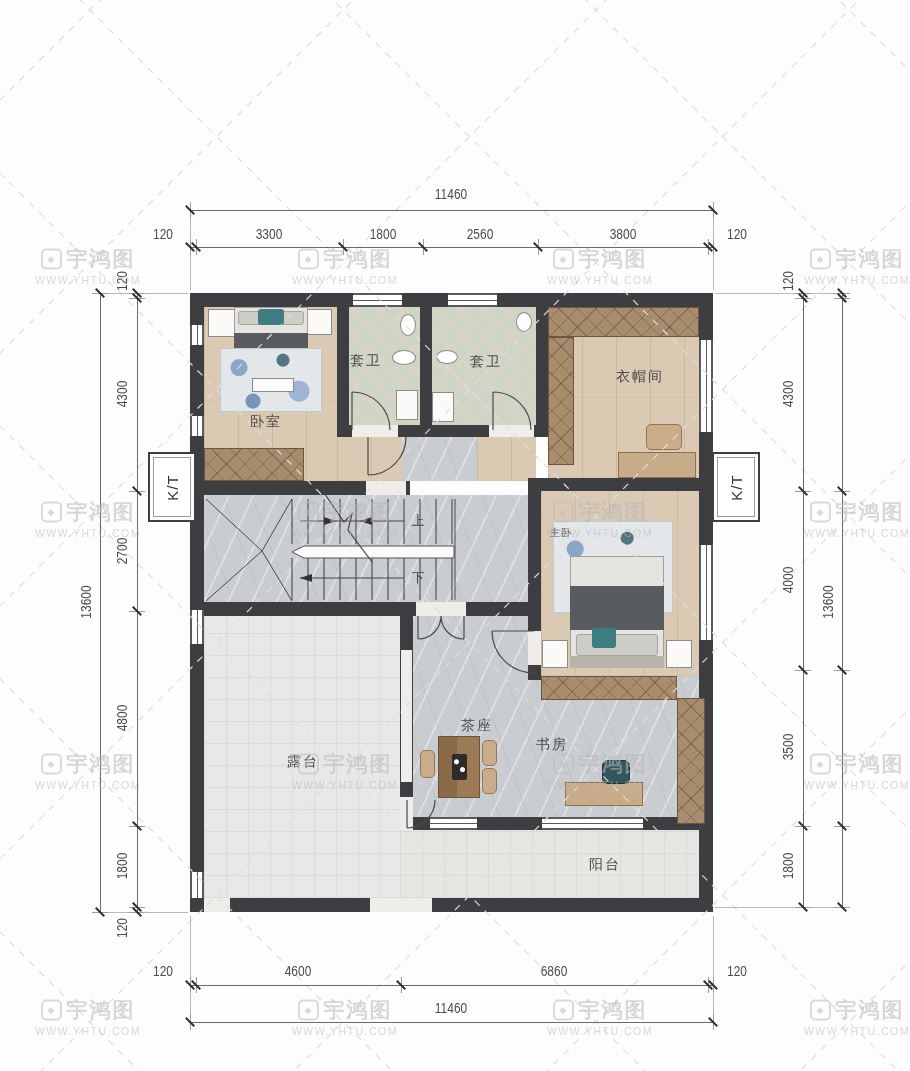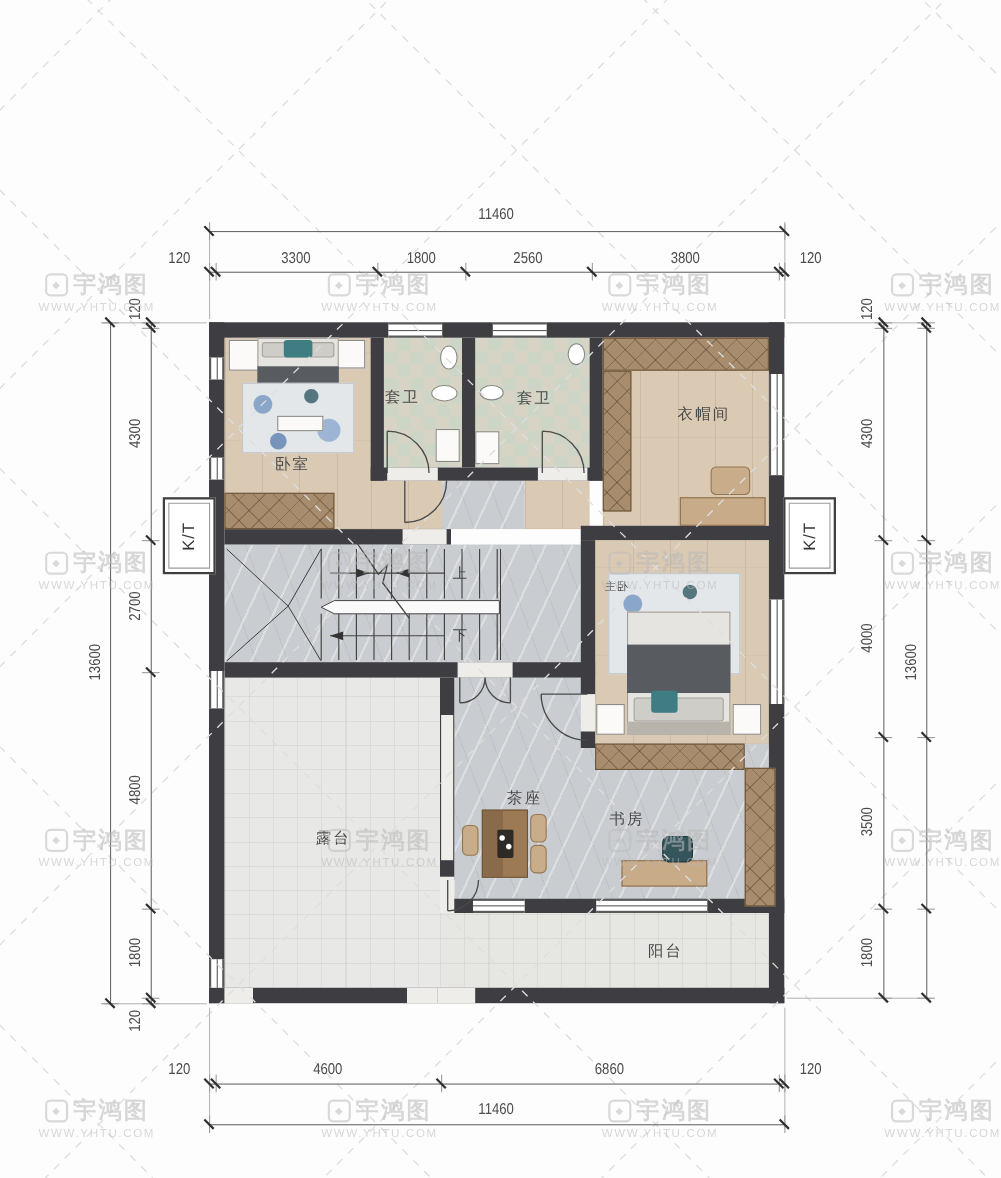--- a/index.html
+++ b/index.html
@@ -249,21 +249,21 @@
       <line x1="300" y1="578" x2="404" y2="578" stroke="#444" stroke-width="1"></line>
       <polygon points="312,574 300,578 312,582" fill="#333"></polygon>
     </g>
   </svg>
 
   <span class="rlabel" style="left:266px;top:422px;font-family:Liberation Mono, monospace;">卧室</span>
   <span class="rlabel" style="left:366px;top:361px;">套卫</span>
   <span class="rlabel" style="left:486px;top:362px;">套卫</span>
   <span class="rlabel" style="left:640px;top:377px;">衣帽间</span>
   <span class="rlabel small" style="left:561px;top:533px;">主卧</span>
-  <span class="rlabel" style="left:570px;top:745px;">书房</span>
+  <span class="rlabel" style="left:552px;top:745px;">书房</span>
   <span class="rlabel" style="left:477px;top:726px;">茶座</span>
   <span class="rlabel" style="left:303px;top:762px;">露台</span>
   <span class="rlabel" style="left:605px;top:865px;">阳台</span>
   <span class="slabel" style="left:418px;top:521px;">上</span>
   <span class="slabel" style="left:418px;top:578px;">下</span>
 
   <div class="ktbox" style="left:148px;top:452px;width:44px;height:66px;">
       <span>K/T</span>
     </div>
   <div class="ktbox" style="left:712px;top:452px;width:44px;height:66px;">

